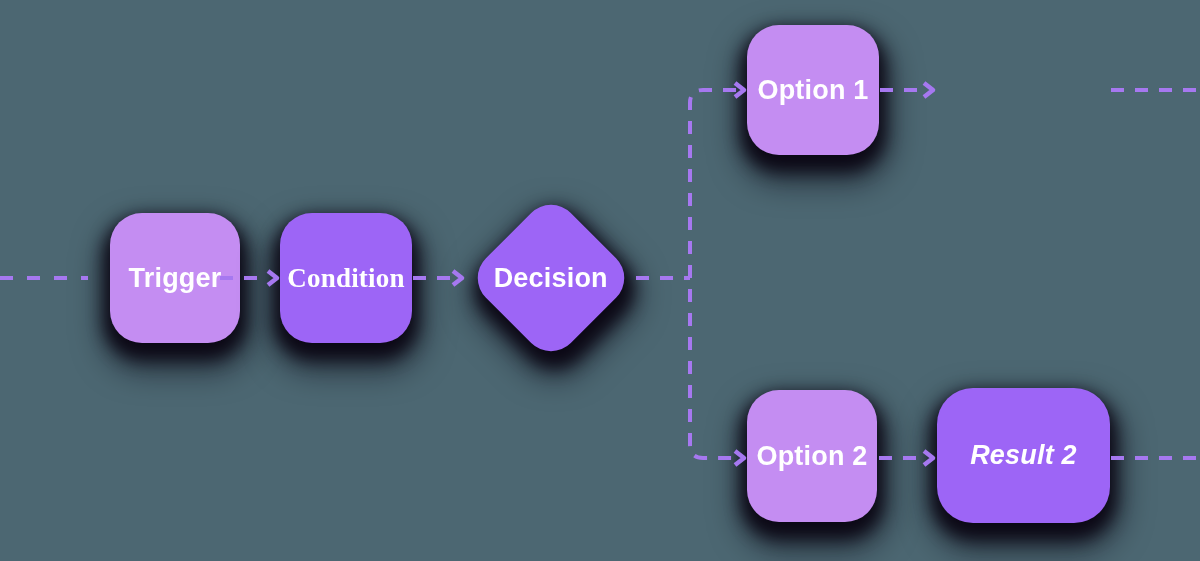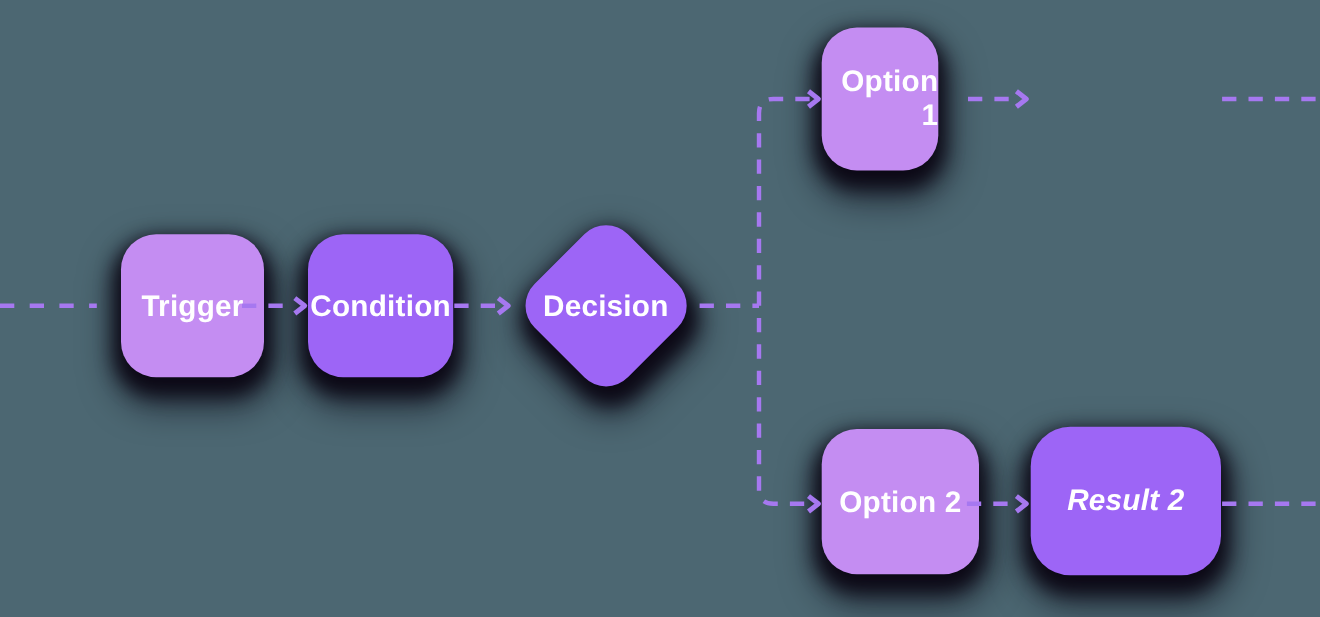--- a/index.html
+++ b/index.html
@@ -24,31 +24,31 @@
     font-weight: 700;
     font-size: 27px;
     letter-spacing: 0.2px;
     box-shadow: 0 10px 16px 6px rgba(10,5,18,0.92),
                 2px 18px 30px 10px rgba(10,5,18,0.55);
   }
   .node-light { background: #c48df2; }
   .node-dark  { background: #9d65f6; }
 
   #node-trigger   { left: 88px;  top: 213px; width: 130px; height: 130px; border-radius: 32px; margin-left: 22px; }
-  #node-condition { left: 280px; top: 213px; width: 132px; height: 130px; border-radius: 32px; }
+  #node-condition { left: 280px; top: 213px; width: 132px; height: 130px; border-radius: 32px; font-family: Liberation Serif, serif; }
   #node-decision  {
     left: 491px; top: 218px; width: 120px; height: 120px; border-radius: 28px;
     transform: rotate(45deg);
     box-shadow: 10px 5px 16px 6px rgba(10,5,18,0.92),
                 14px 9px 30px 10px rgba(10,5,18,0.55);
   }
   #node-decision .node-label { transform: rotate(-45deg); }
-  #node-option1 { left: 747px; top: 25px;  width: 106px; height: 130px; border-radius: 32px; text-align: right; }
+  #node-option1 { left: 747px; top: 25px;  width: 132px; height: 130px; border-radius: 32px; }
   #node-result1 { left: 937px; top: 23px;  width: 173px; height: 134px; border-radius: 36px; }
-  #node-option2 { left: 747px; top: 390px; width: 143px; height: 132px; border-radius: 32px; align-items: center; }
+  #node-option2 { left: 747px; top: 390px; width: 130px; height: 132px; border-radius: 32px; align-items: center; }
   #node-result2 { left: 937px; top: 388px; width: 173px; height: 135px; border-radius: 36px; font-style: italic; }
 
   .edges-layer {
     position: absolute;
     inset: 0;
     pointer-events: none;
   }
   .edge {
     stroke: #a678f0;
     stroke-width: 4;

